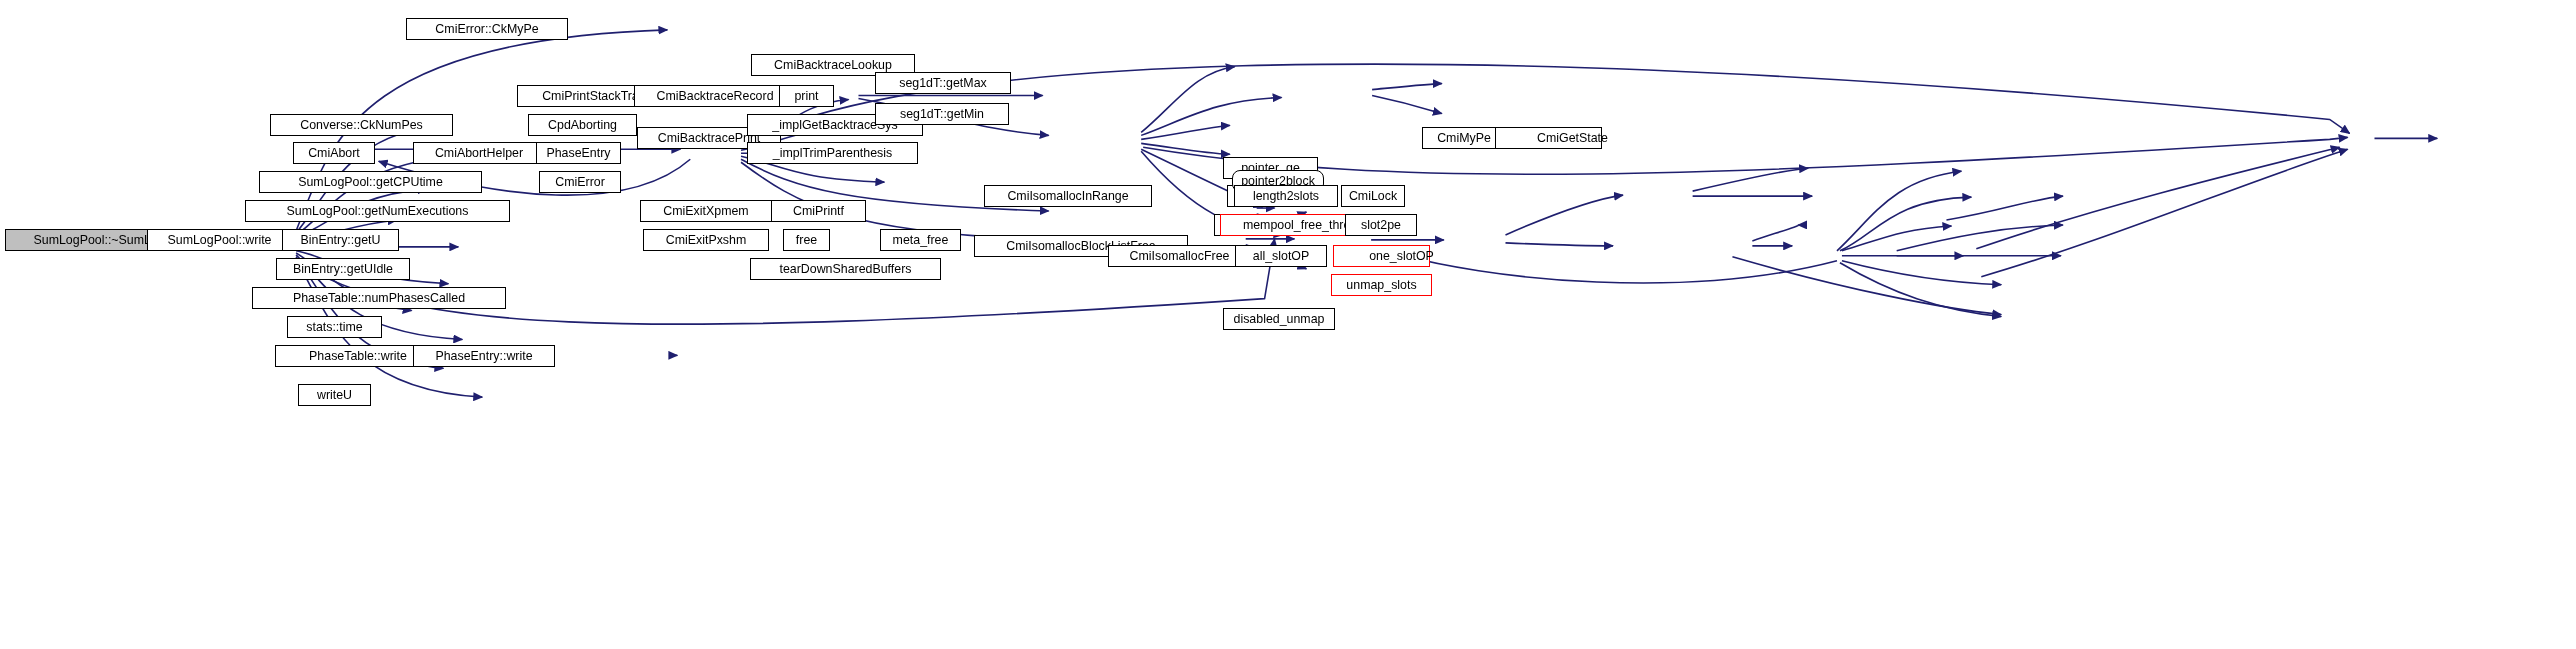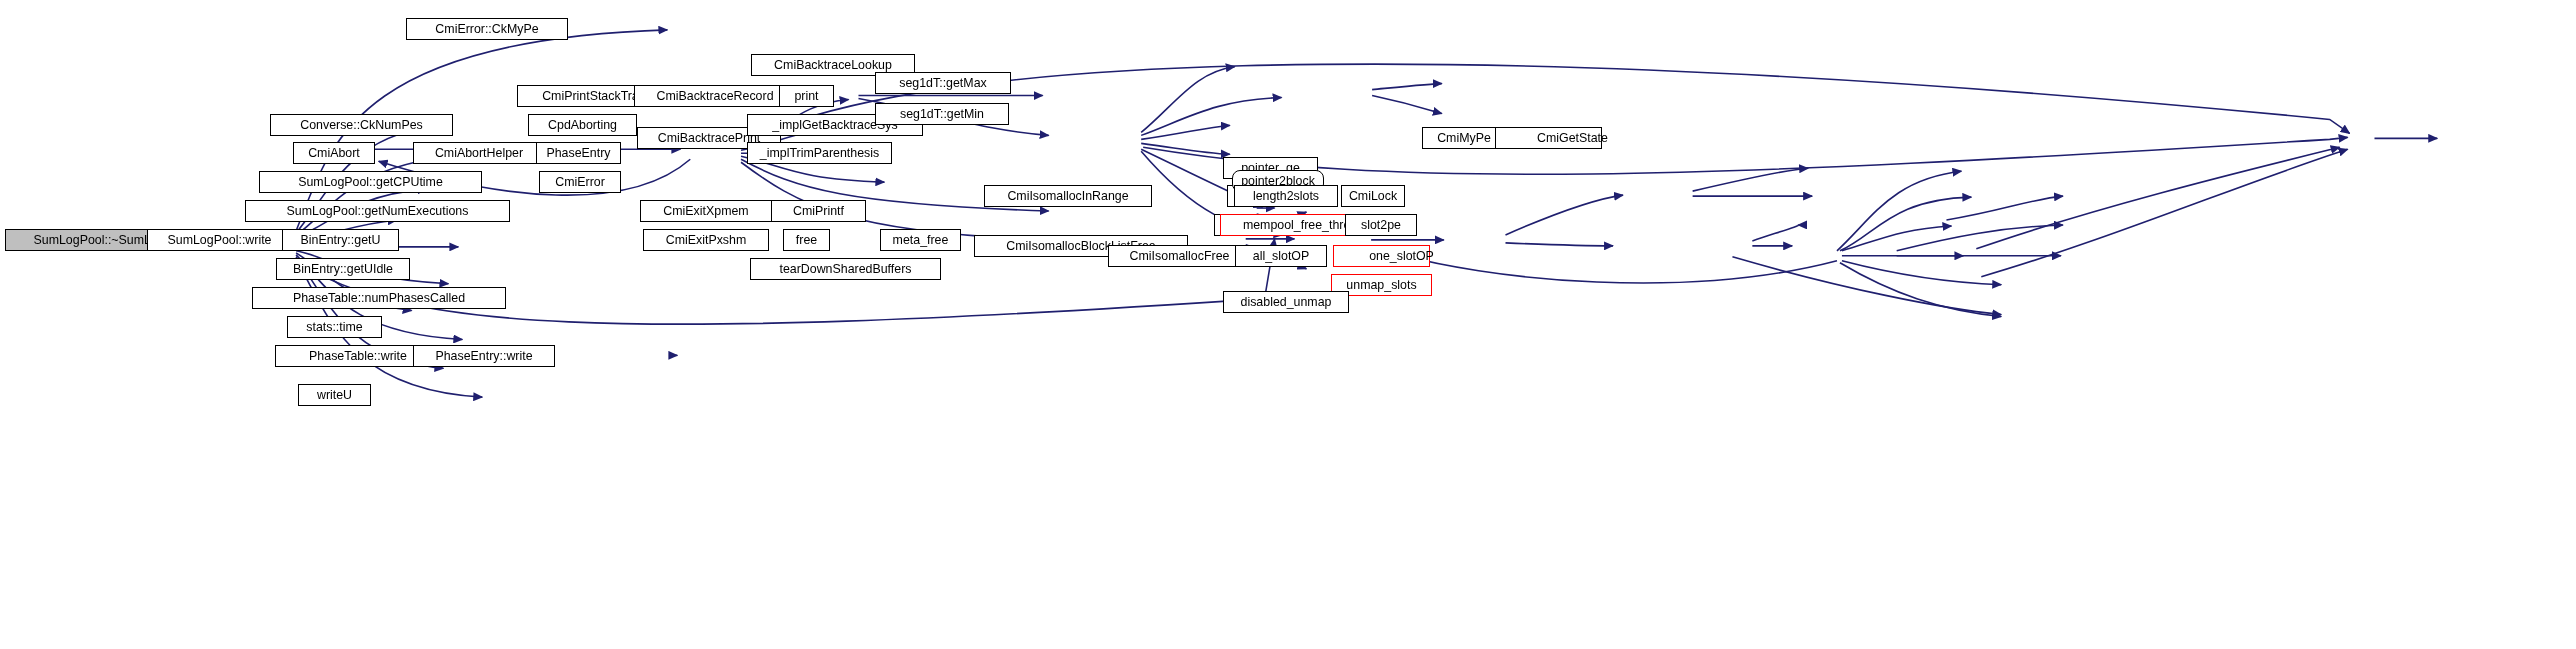--- a/index.html
+++ b/index.html
@@ -178,21 +178,21 @@
       </div>
       <div class="node" style="left: 751px; top: 54px; width: 164px;">
         <span class="lbl">CmiBacktraceLookup</span>
       </div>
       <div class="node" style="left: 779px; top: 85px; width: 55px;">
         <span class="lbl">print</span>
       </div>
       <div class="node" style="left: 747px; top: 114px; width: 176px;">
         <span class="lbl">_implGetBacktraceSys</span>
       </div>
-      <div class="node" style="left: 747px; top: 142px; width: 145px;">
+      <div class="node" style="left: 747px; top: 142px; width: 171px;">
         <span class="lbl">_implTrimParenthesis</span>
       </div>
       <div class="node" style="left: 875px; top: 72px; width: 136px;">
         <span class="lbl">seg1dT::getMax</span>
       </div>
       <div class="node" style="left: 875px; top: 103px; width: 134px;">
         <span class="lbl">seg1dT::getMin</span>
       </div>
       <div class="node" style="left: 640px; top: 200px; width: 132px;">
         <span class="lbl">CmiExitXpmem</span>
@@ -247,21 +247,21 @@
       </div>
       <div class="node" style="left: 1345px; top: 214px; width: 72px;">
         <span class="lbl">slot2pe</span>
       </div>
       <div class="node red" style="left: 1333px; top: 245px; width: 97px; padding-left: 40px;">
         <span class="lbl">one_slotOP</span>
       </div>
       <div class="node red" style="left: 1331px; top: 274px; width: 101px;">
         <span class="lbl">unmap_slots</span>
       </div>
-      <div class="node" style="left: 1223px; top: 291px; width: 126px;">
+      <div class="node" style="left: 1223px; top: 308px; width: 112px;">
         <span class="lbl">disabled_unmap</span>
       </div>
       <div class="node" style="left: 1422px; top: 127px; width: 84px;">
         <span class="lbl">CmiMyPe</span>
       </div>
       <div class="node" style="left: 1495px; top: 127px; width: 107px; padding-left: 48px;">
         <span class="lbl">CmiGetState</span>
       </div>
     </div>
 </div>

